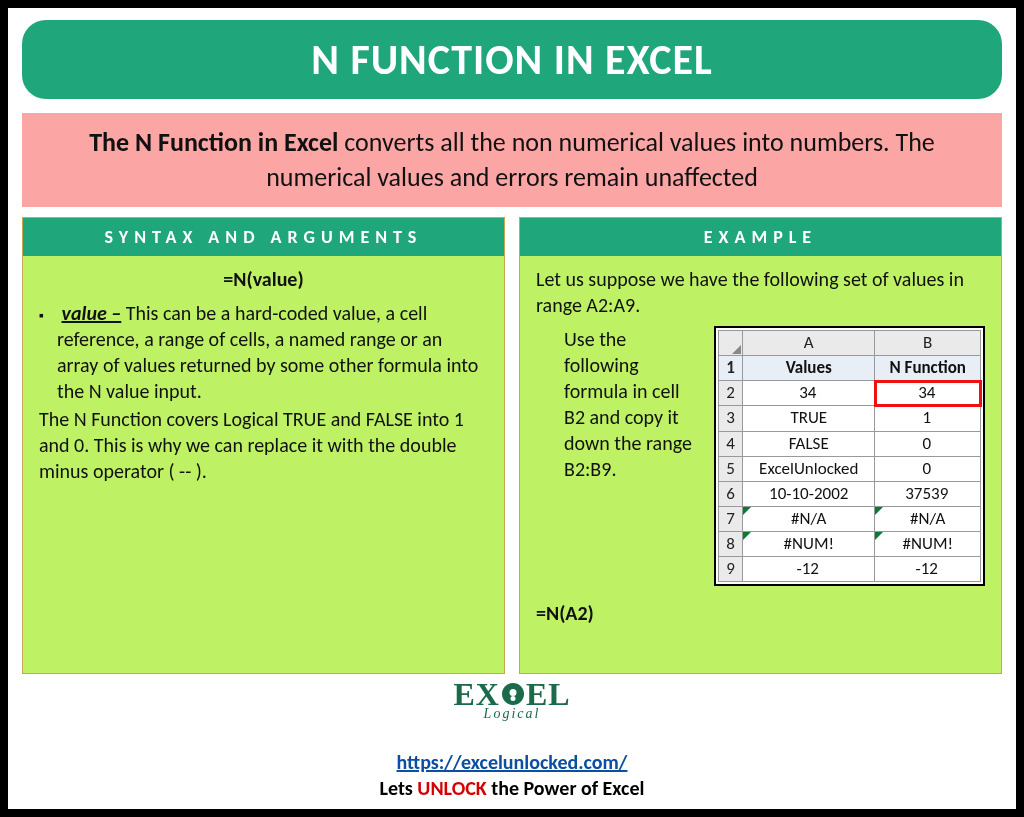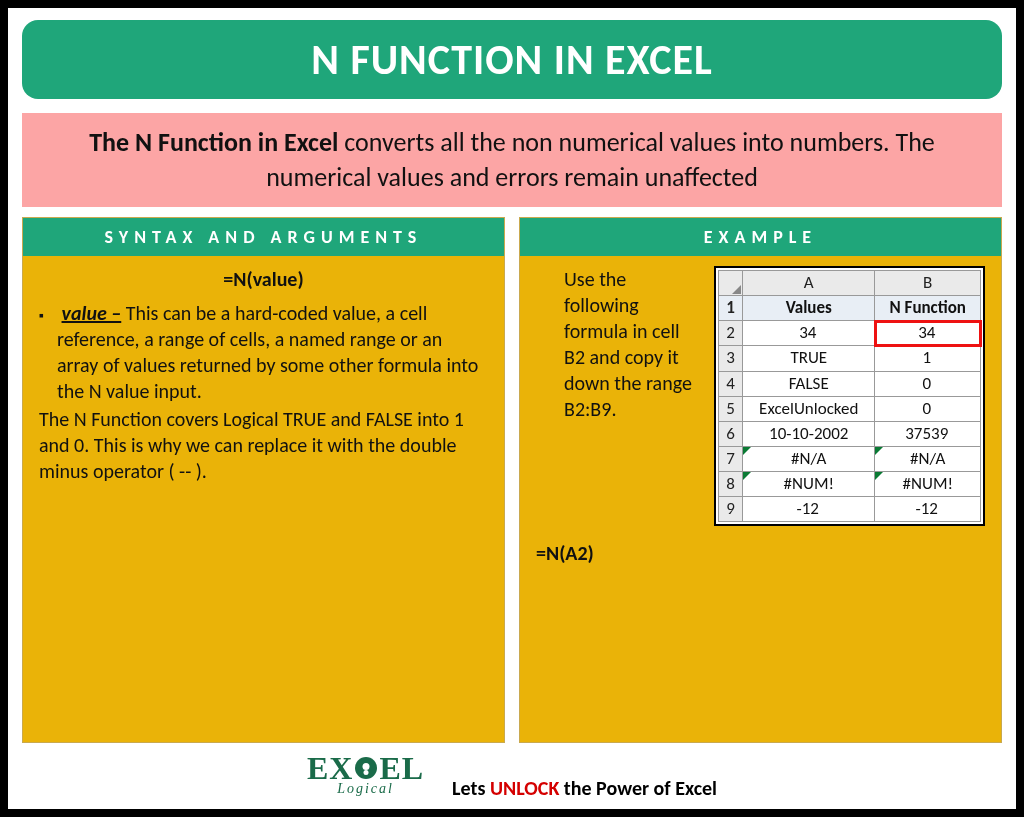--- a/index.html
+++ b/index.html
@@ -14,21 +14,21 @@
       flex-direction: column;
     }
     .title-banner {
       background: #1fa67a;
       color: #fff;
       text-align: center;
       font-size: 42px;
       font-weight: 700;
       letter-spacing: 1px;
       padding: 14px 0;
-      border-radius: 16px;
+      border-radius: 24px;
       margin-bottom: 14px;
     }
     .subtitle-banner {
       background: #fca5a5;
       color: #111;
       text-align: center;
       font-size: 26px;
       padding: 12px 20px;
       line-height: 1.35;
       margin-bottom: 10px;
@@ -38,21 +38,21 @@
       display: flex;
       gap: 14px;
       flex: 1;
       min-height: 0;
     }
     .col {
       flex: 1;
       border: 1px solid #c9a94f;
       display: flex;
       flex-direction: column;
-      background: #eab308;
+      background: #bef264;
     }
     .col-header {
       background: #1fa67a;
       color: #fff;
       text-align: center;
       letter-spacing: 6px;
       font-size: 18px;
       font-weight: 600;
       padding: 8px 0;
     }
@@ -125,20 +125,21 @@
       border-left: 8px solid #0a7a34;
       border-bottom: 8px solid transparent;
     }
     .formula-line { margin-top: 14px; font-weight: 700; font-size: 20px; }
     .footer {
       display: flex;
       align-items: center;
       justify-content: center;
       gap: 28px;
       padding-top: 6px;
+      flex-direction: column;
     }
     .logo { display: flex; align-items: baseline; gap: 2px; }
     .logo-top { font-family: Georgia, 'Times New Roman', serif; font-size: 32px; font-weight: 700; color: #1a6b49; letter-spacing: 1px;}
     .logo-bot { font-family: Georgia, serif; font-size: 14px; color: #1a6b49; font-style: italic; letter-spacing: 2px;}
     .logo-stack { display: flex; flex-direction: column; align-items: center; line-height: 0.9;}
     .keyhole {
       display: inline-block;
       width: 22px; height: 22px;
       border-radius: 50%;
       background: #1a6b49;
@@ -178,20 +179,21 @@
           <span class="arg-name">value –</span><span> This can be a hard-coded value, a cell reference, a range of cells, a named range or an array of values returned by some other formula into the N value input.</span>
         </li>
       </ul>
       <div class="note">The N Function covers Logical TRUE and FALSE into 1 and 0. This is why we can replace it with the double minus operator ( -- ).</div>
     </div>
   </div>
 
   <div class="col">
     <div class="col-header">EXAMPLE</div>
     <div class="col-body">
+      <div class="example-intro">Let us suppose we have the following set of values in range A2:A9.</div>
       <div class="example-row">
         <div class="example-text">Use the following formula in cell B2 and copy it down the range B2:B9.</div>
         <div class="excel-wrap">
           <table class="excel">
             <tbody>
                 <tr>
               <td class="corner"></td>
               <th>A</th>
               <th>B</th>
             </tr>
@@ -254,16 +256,16 @@
     <div class="logo-stack">
       <div style="display:flex;align-items:baseline;">
         <span class="logo-top">EX</span>
         <span class="keyhole"></span>
         <span class="logo-top">EL</span>
       </div>
       <span class="logo-bot">Logical</span>
     </div>
   </div>
   <div class="footer-text">
-    <br>
+    <a class="footer-link">https://excelunlocked.com/</a><br>
     <span>Lets </span><span class="unlock">UNLOCK</span><span> the Power of Excel</span>
   </div>
 </div>
 
 </body></html>

